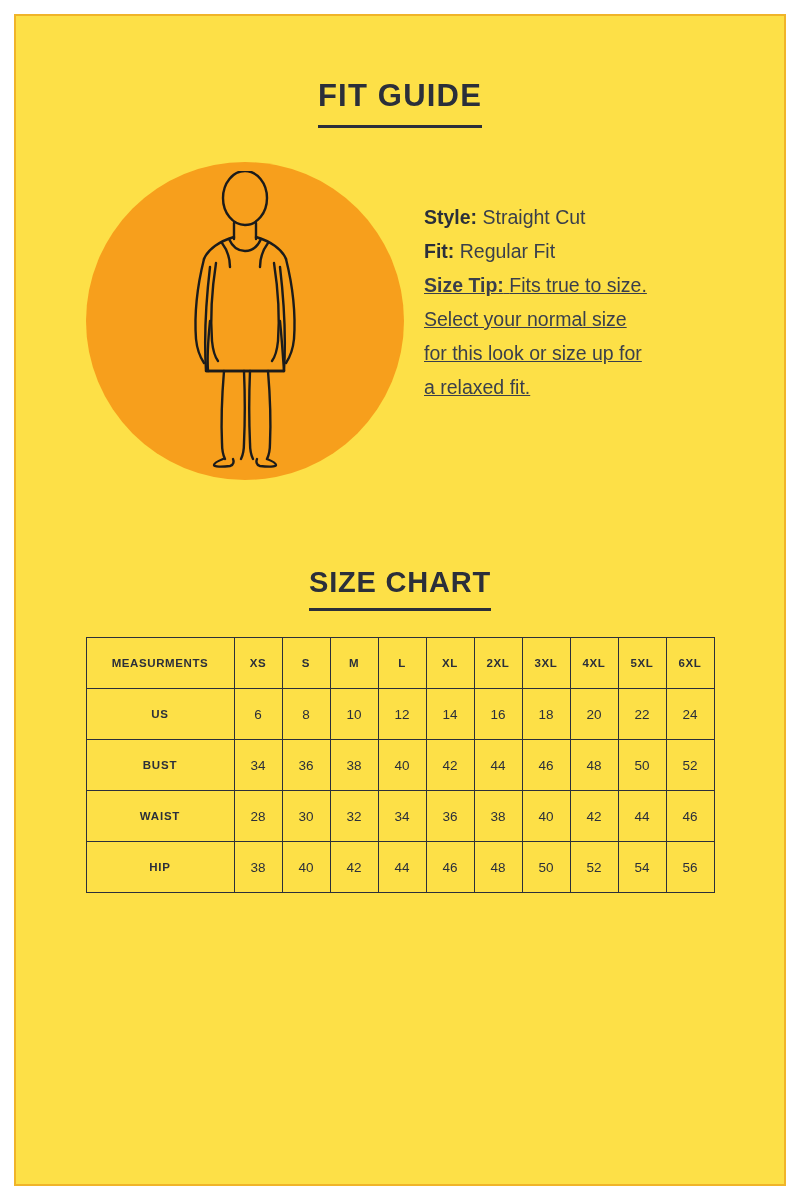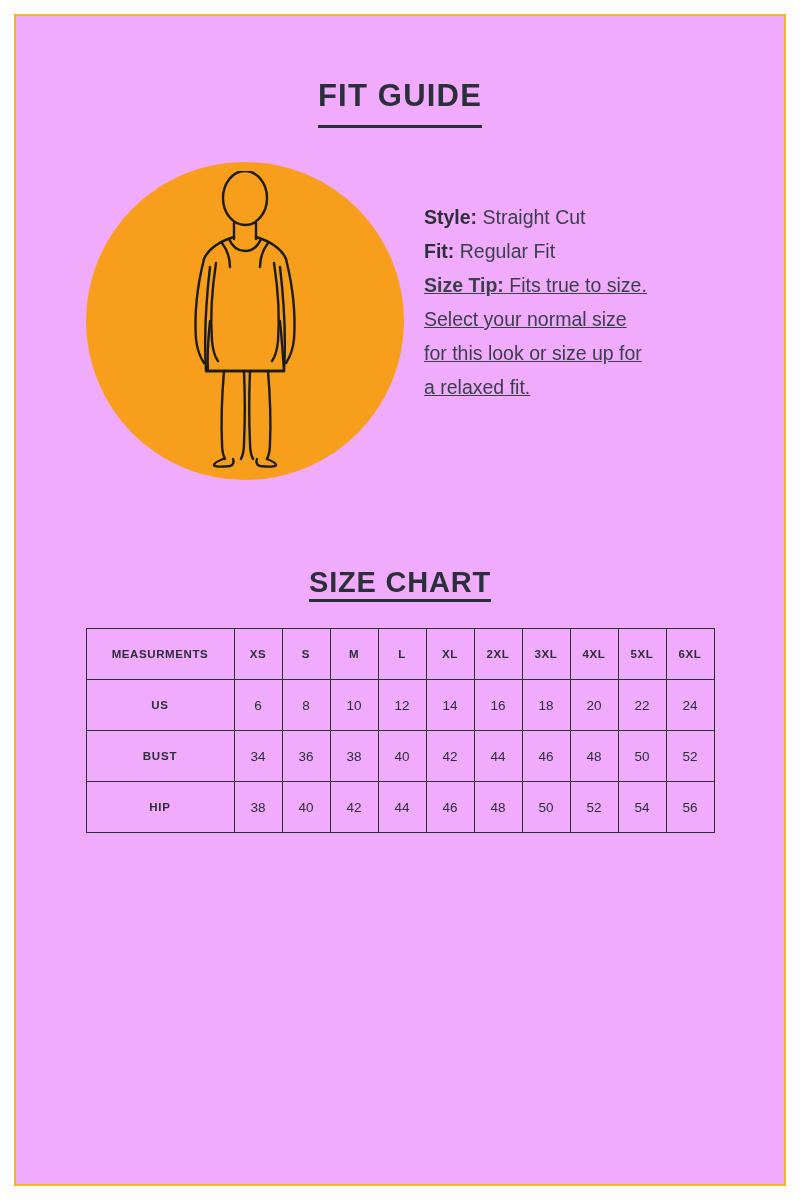--- a/index.html
+++ b/index.html
@@ -12,21 +12,21 @@
   .page {
     width: 800px; height: 1200px;
     position: relative;
     background: #ffffff;
     padding: 14px;
   }
   .frame {
     width: 100%; height: 100%;
     border: 2px solid #f0b429;
     position: relative;
-    background: #f0abfc;
+    background: #fde047;
   }
   
   .fit-title-wrap {
     text-align: center;
     padding-top: 62px;
   }
   .fit-title {
     display: inline-block;
     font-size: 31px;
     font-weight: bold;
@@ -77,20 +77,21 @@
   .size-title-wrap {
     text-align: center;
     margin-top: 86px;
   }
   .size-title {
     display: inline-block;
     font-size: 29px;
     font-weight: bold;
     letter-spacing: 0.8px;
     color: #2b2f3a;
+    padding-bottom: 9px;
     border-bottom: 3px solid #2b2f3a;
   }
   .size-note {
     text-align: center;
     font-size: 17.5px;
     line-height: 31px;
     color: #3a3f4b;
     margin: 22px auto 0 auto;
     max-width: 650px;
   }
@@ -242,20 +243,33 @@
             <td>38</td>
             <td>40</td>
             <td>42</td>
             <td>44</td>
             <td>46</td>
             <td>48</td>
             <td>50</td>
             <td>52</td>
           </tr>
           <tr>
+            <th class="rowhead">WAIST</th>
+            <td>28</td>
+            <td>30</td>
+            <td>32</td>
+            <td>34</td>
+            <td>36</td>
+            <td>38</td>
+            <td>40</td>
+            <td>42</td>
+            <td>44</td>
+            <td>46</td>
+          </tr>
+          <tr>
             <th class="rowhead">HIP</th>
             <td>38</td>
             <td>40</td>
             <td>42</td>
             <td>44</td>
             <td>46</td>
             <td>48</td>
             <td>50</td>
             <td>52</td>
             <td>54</td>

